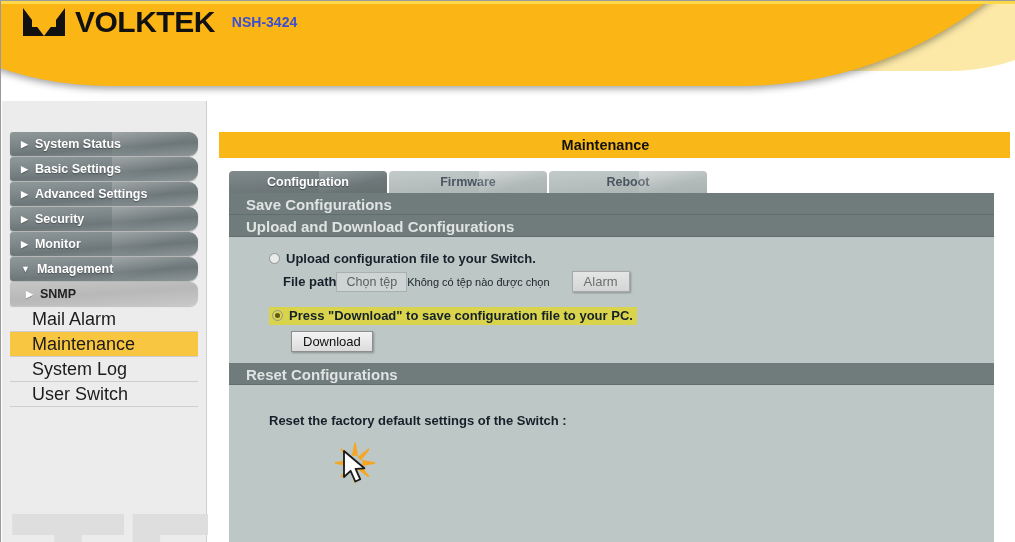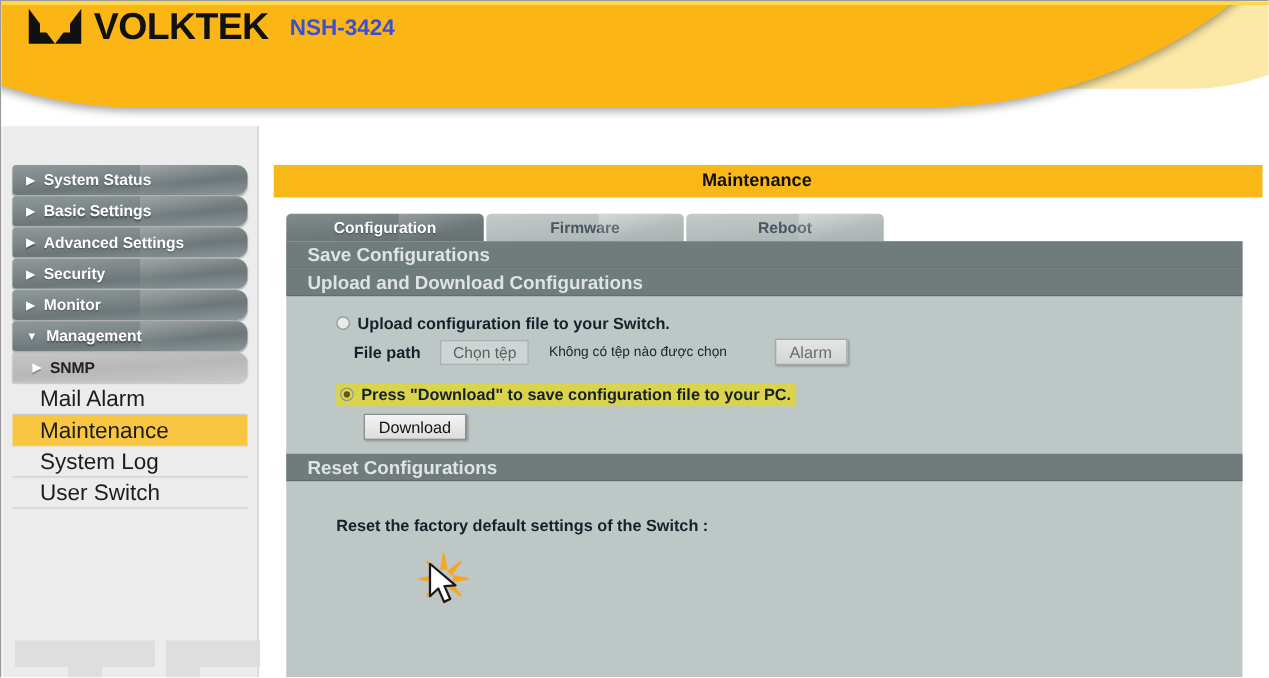--- a/index.html
+++ b/index.html
@@ -32,21 +32,21 @@
     background:#fbb615;
     border-radius:0 0 900px 760px;
     box-shadow:0 3px 7px rgba(0,0,0,.35);
   }
   .band-top-line {
     position:absolute; left:0; top:0; width:1015px; height:3px;
     background:#ffd94a;
   }
   .logo-wrap {
     position:absolute; left:22px; top:6px;
-    display:flex; align-items:flex-start; gap:9px;
+    display:flex; align-items:center; gap:9px;
   }
   .logo-mark {
     width:43px; height:28px; position:relative;
   }
   .logo-mark .vtri {
     position:absolute; left:0; top:0;
     width:0;height:0;
     border-left:21px solid #111;
     border-right:21px solid #111;
     border-top:28px solid transparent;
@@ -57,21 +57,21 @@
     border-left:12px solid #fbb615;
     border-right:12px solid #fbb615;
     border-top:19px solid transparent;
   }
   .logo-text {
     font-size:30px; font-weight:bold; color:#111;
     letter-spacing:-0.5px; line-height:30px;
     font-family:"Liberation Sans", sans-serif;
   }
   .logo-model {
-    font-size:18px; font-weight:bold; color:#3b4fd4;
+    font-size:14px; font-weight:bold; color:#3b4fd4;
     line-height:30px; margin-left:8px; letter-spacing:0px;
   }
 
   
   #watermark {
     position:absolute; left:8px; top:402px;
     width:200px; height:140px; overflow:hidden;
     color:#dedede; font-size:190px; font-weight:bold;
     line-height:150px; letter-spacing:-6px;
     user-select:none;
@@ -183,21 +183,21 @@
     width:11px; height:11px; border-radius:50%;
     background:#e9eaea; border:1px solid #8f9696; flex:0 0 auto;
     position:relative;
   }
   .radio.on { background:#dcd44a; }
   .radio.on::after{
     content:""; position:absolute; left:2px; top:2px; width:5px; height:5px;
     border-radius:50%; background:#5c5a15;
   }
   .hl { background:#d9d44b; padding:1px 4px 2px 3px; }
-  .fileline { display:flex; align-items:center; gap:16px; margin-top:5px; padding-left:14px; }
+  .fileline { display:flex; align-items:center; gap:0; margin-top:5px; padding-left:14px; }
   .filebtn {
     display:inline-flex; align-items:center; justify-content:center;
     height:20px; padding:0 9px; font-size:12.5px; color:#5d6160;
     background:#cdd4d3; border:1px solid #a9b0af;
   }
   .filetxt { font-size:11px; color:#20272c; }
 
   
   #cursor { position:absolute; left:340px; top:449px; width:42px; height:42px; pointer-events:none; }
   #burst { position:absolute; left:332px; top:440px; width:44px; height:44px; pointer-events:none; }

